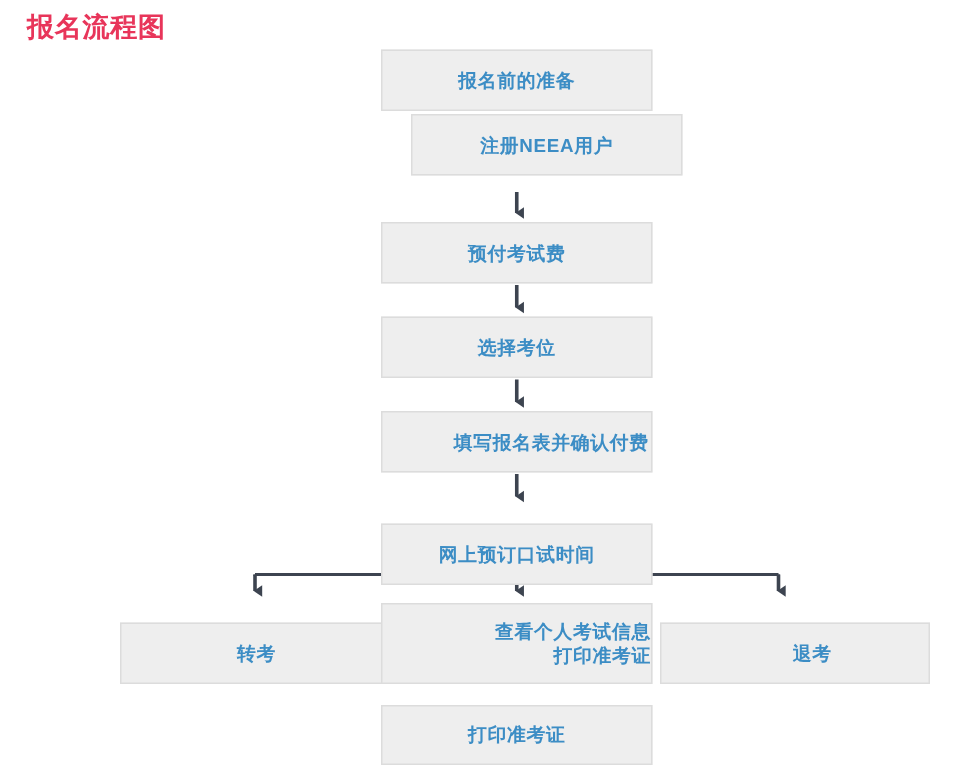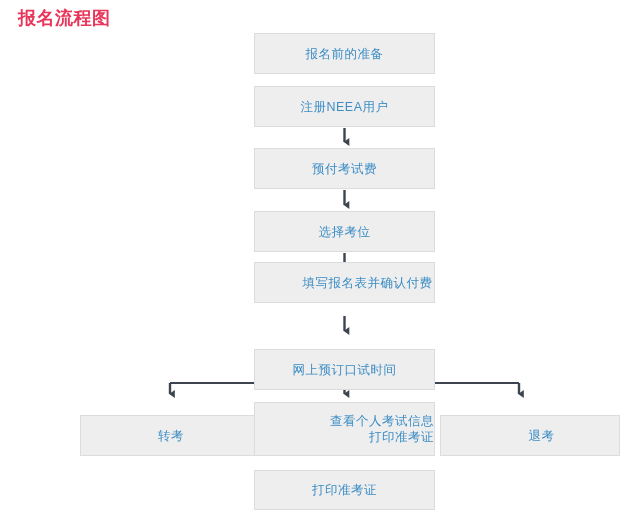--- a/index.html
+++ b/index.html
@@ -26,20 +26,21 @@
     line-height: 18px;
     white-space: nowrap;
   }
 
   .flow-canvas {
     position: absolute;
     left: 0;
     top: 0;
     width: 640px;
     height: 389px;
+    font-weight: bold;
   }
 
   
   .node {
     position: absolute;
     box-sizing: border-box;
     background: #eeeeee;
     border: 1px solid #dcdcdc;
     color: #3c8dc5;
     font-size: 12.5px;
@@ -49,24 +50,24 @@
     flex-direction: column;
     align-items: center;
     justify-content: center;
     letter-spacing: 0.5px;
   }
   .node .line2 { display: block; }
 
   .node-main  { left: 254px; width: 181px; }
 
   .n-prep     { top: 33px;  height: 41px; }
-  .n-register { top: 86px;  height: 41px; }
+  .n-register { top: 76px;  height: 41px; margin-left: 20px; }
   .n-prepay   { top: 148px; height: 41px; }
   .n-seat     { top: 211px; height: 41px; }
-  .n-form     { top: 262px; height: 41px; padding-left: 46px; }
+  .n-form     { top: 274px; height: 41px; padding-left: 46px; }
   .n-oral     { top: 349px; height: 41px; }
 
   .n-transfer { left: 80px;  top: 415px; width: 182px; height: 41px; }
   .n-info     { left: 254px; top: 402px; width: 181px; height: 54px; align-items: flex-end; }
   .n-withdraw { left: 440px; top: 415px; width: 180px; height: 41px; padding-left: 23px; }
   .n-tips     { left: 254px; top: 470px; width: 181px; height: 40px; }
 
   
   .arrows {
     position: absolute;

